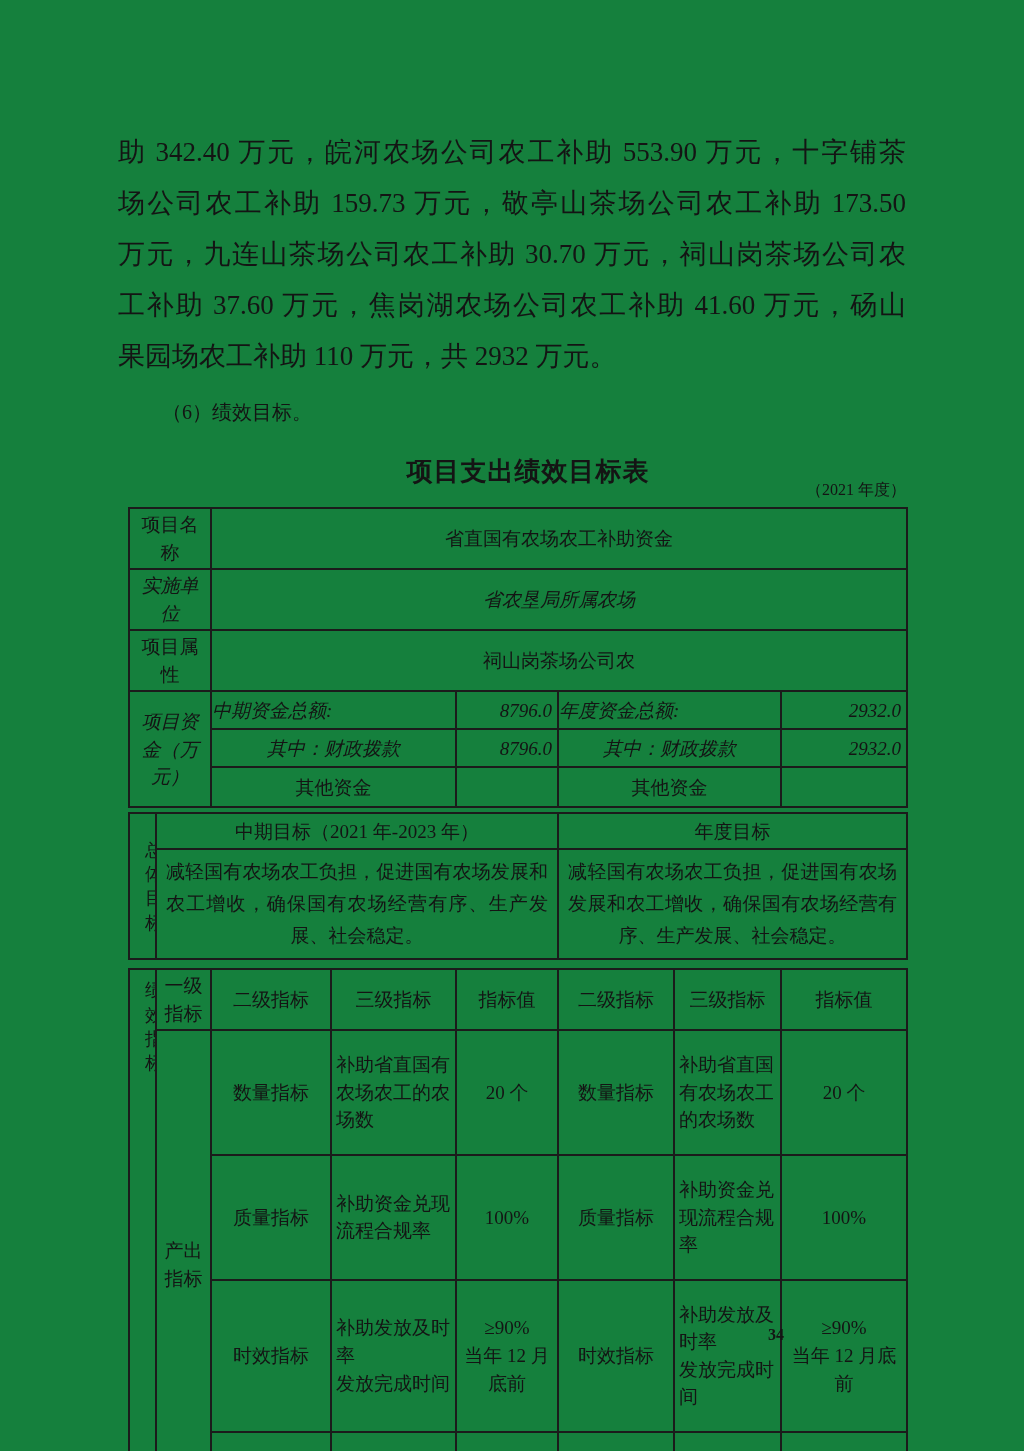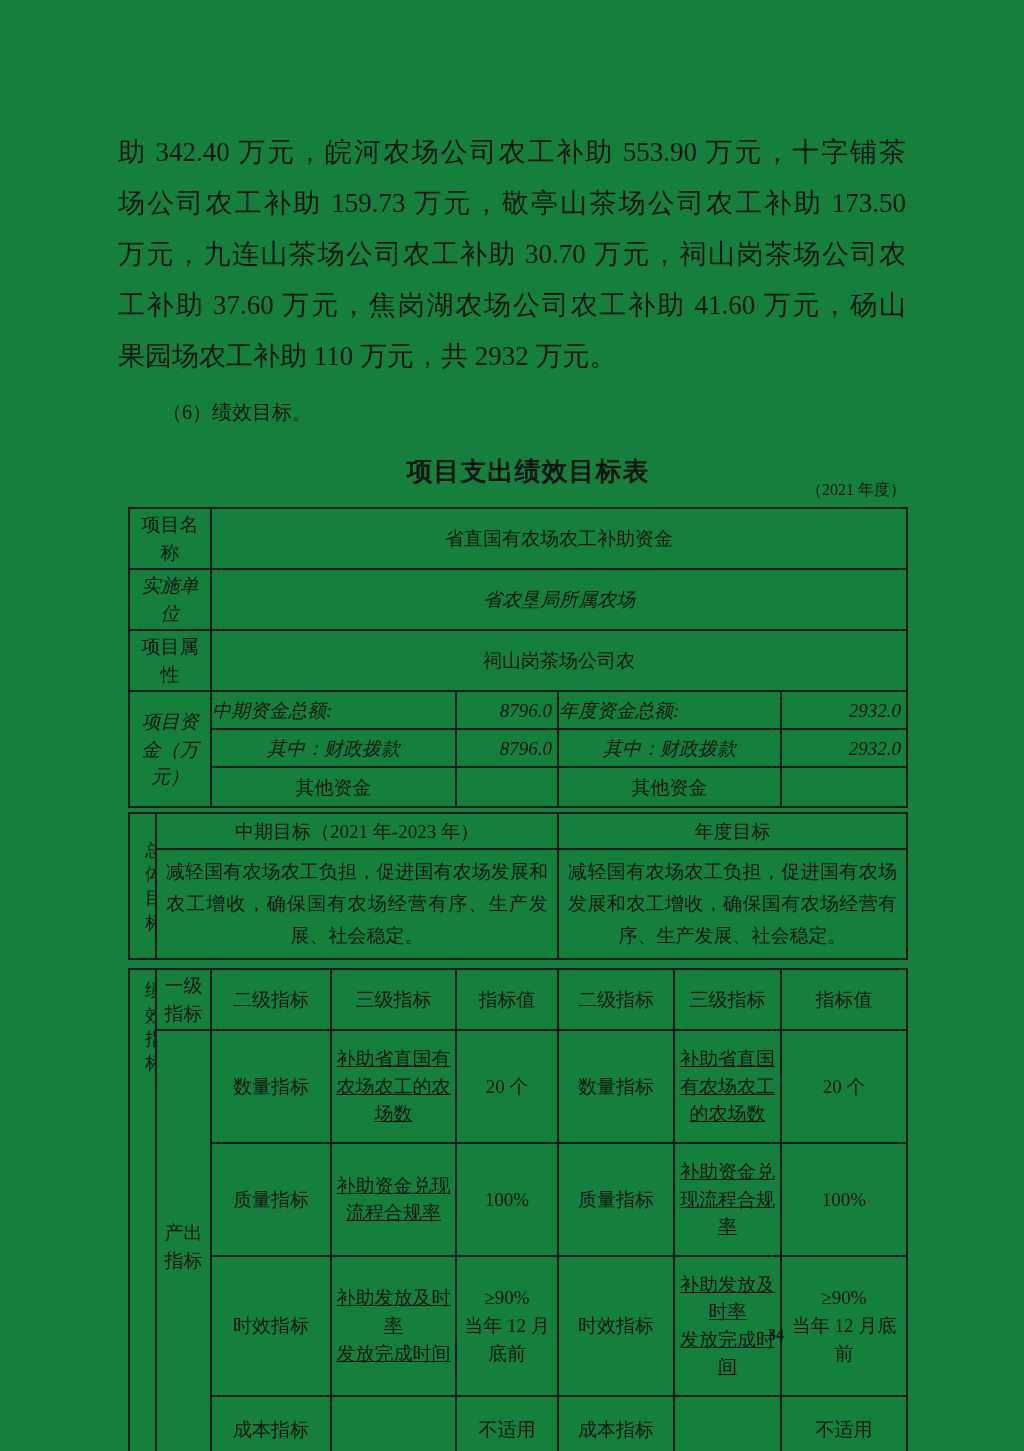--- a/index.html
+++ b/index.html
@@ -81,21 +81,21 @@
   td {
     border: 2px solid #1b1b1b;
     padding: 2px 5px;
     text-align: center;
     vertical-align: middle;
     line-height: 1.45;
     overflow: hidden;
   }
   td.lft  { text-align: left; padding-left: 0; }
   td.rgt  { text-align: right; padding-right: 5px; }
-  td.l3   { text-align: center; padding: 14px 4px; text-decoration: underline; }
+  td.l3   { text-align: left; padding: 20px 4px; }
   td.pre  { white-space: pre-line; }
   td.vert {
     padding: 4px 15px;
     font-size: 18px;
     line-height: 1.35;
     word-break: break-all;
   }
   td.vtop { vertical-align: top; padding-top: 8px; }
   td.goal {
     text-align: justify;

